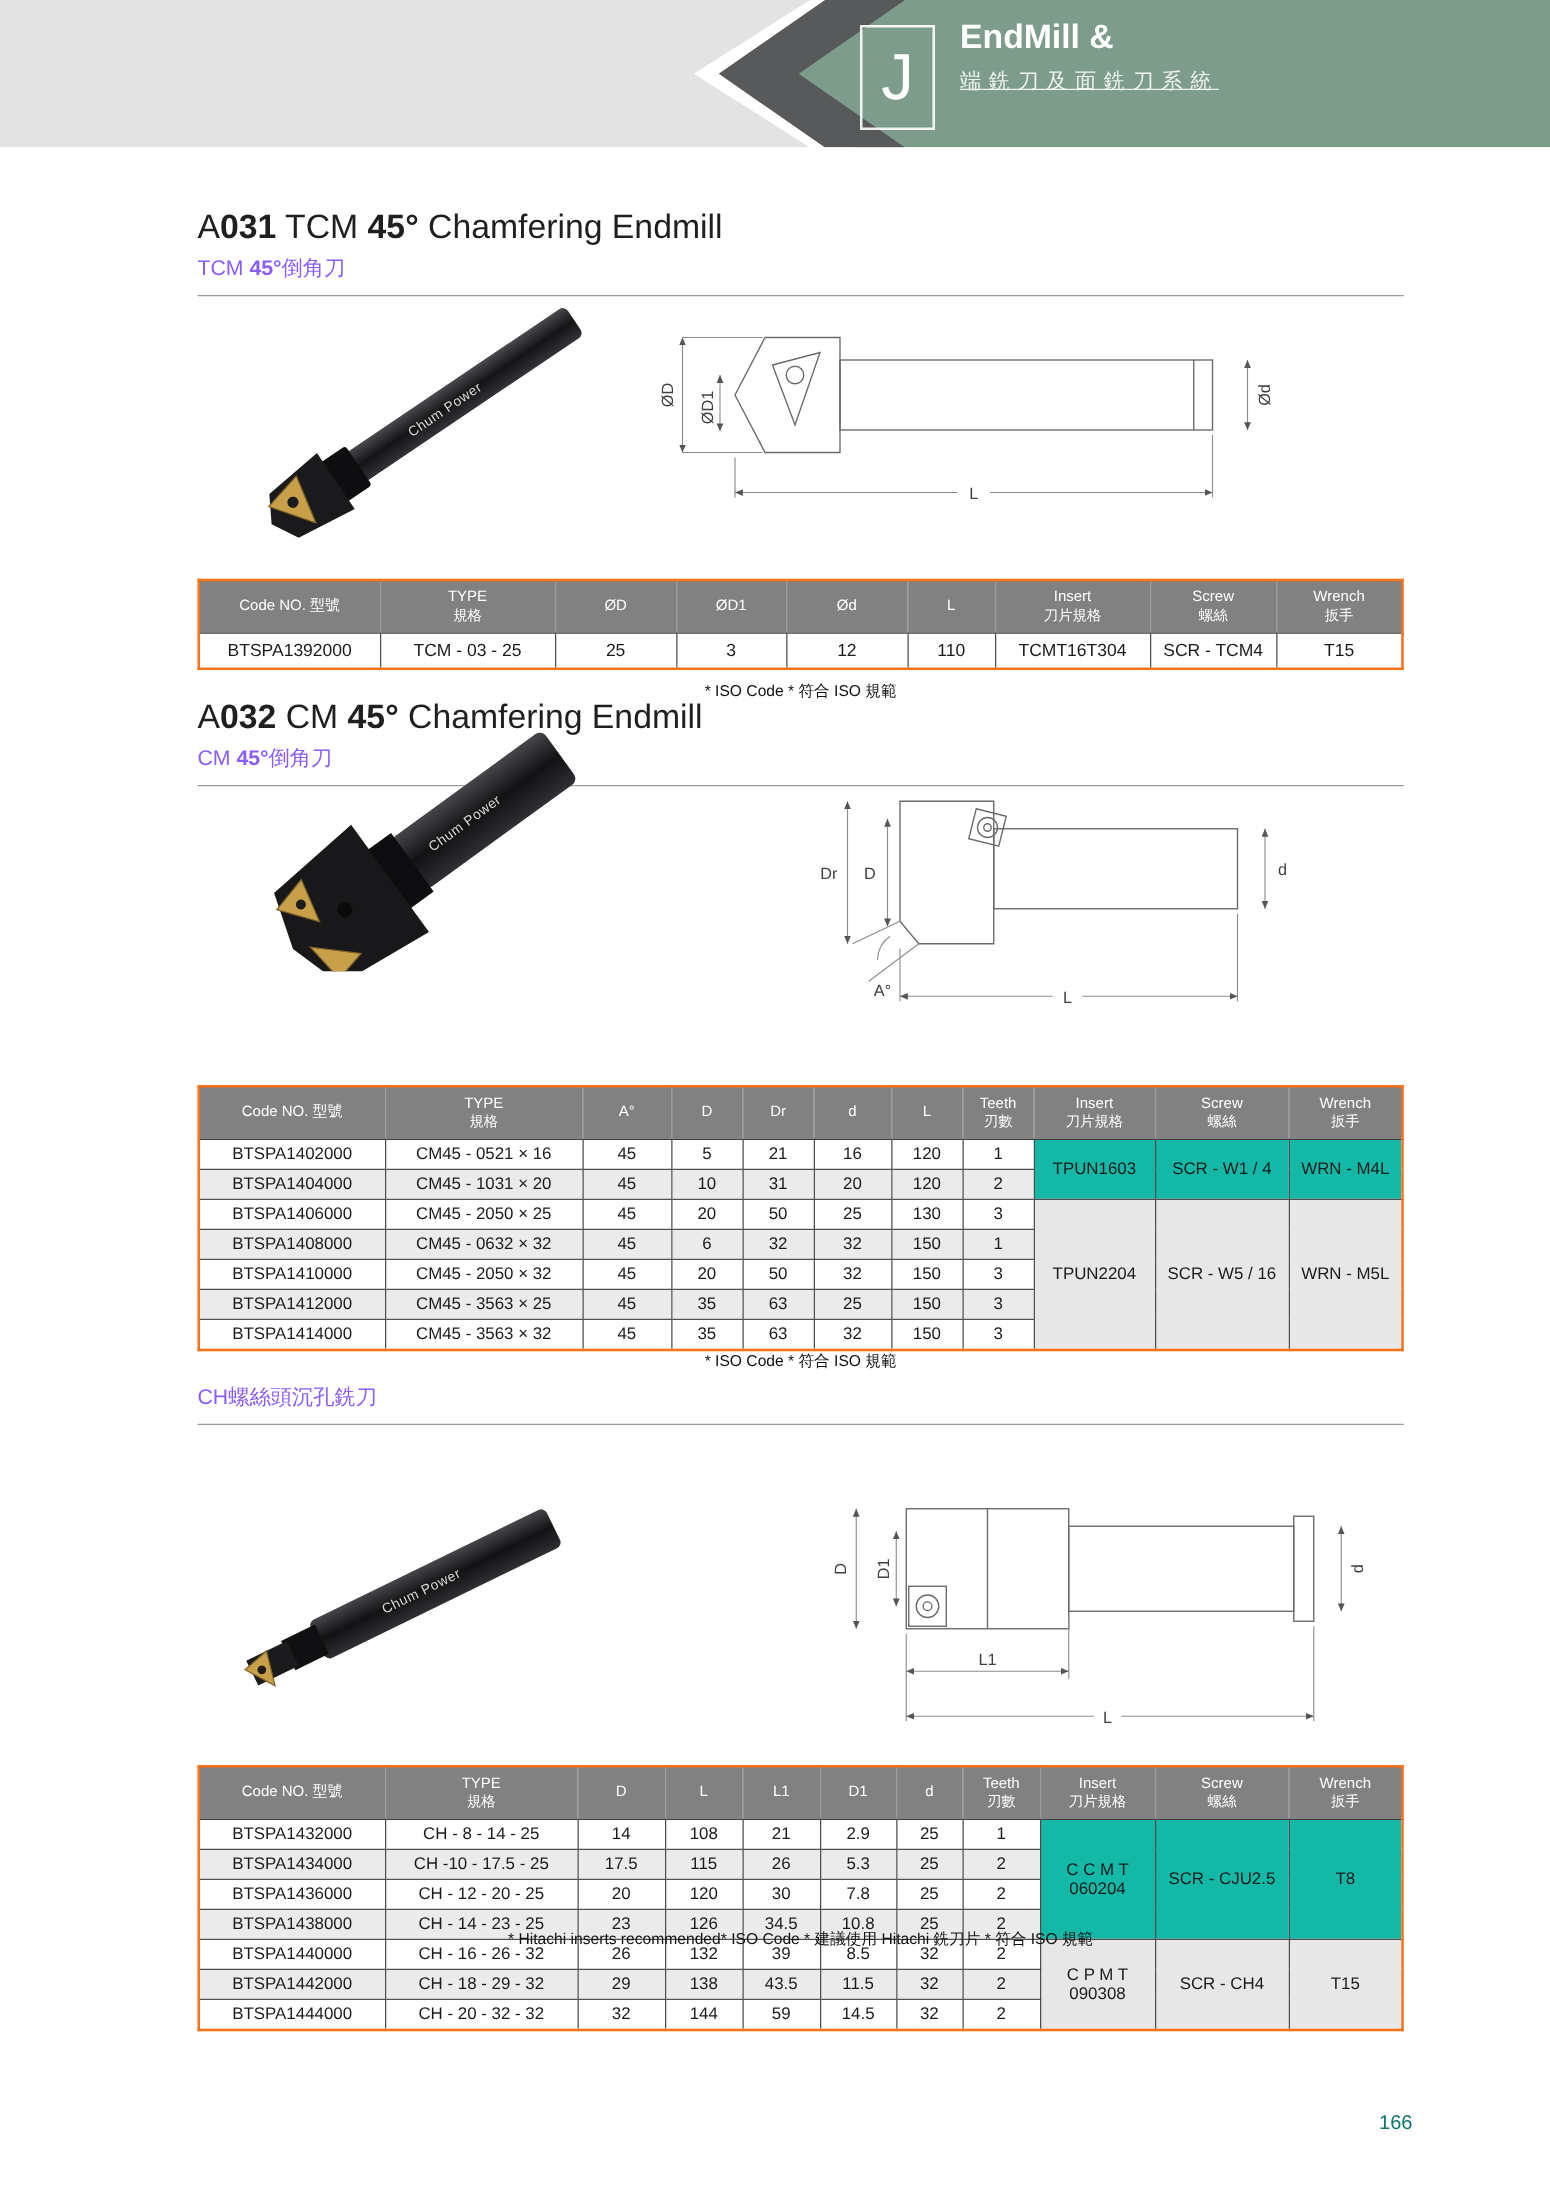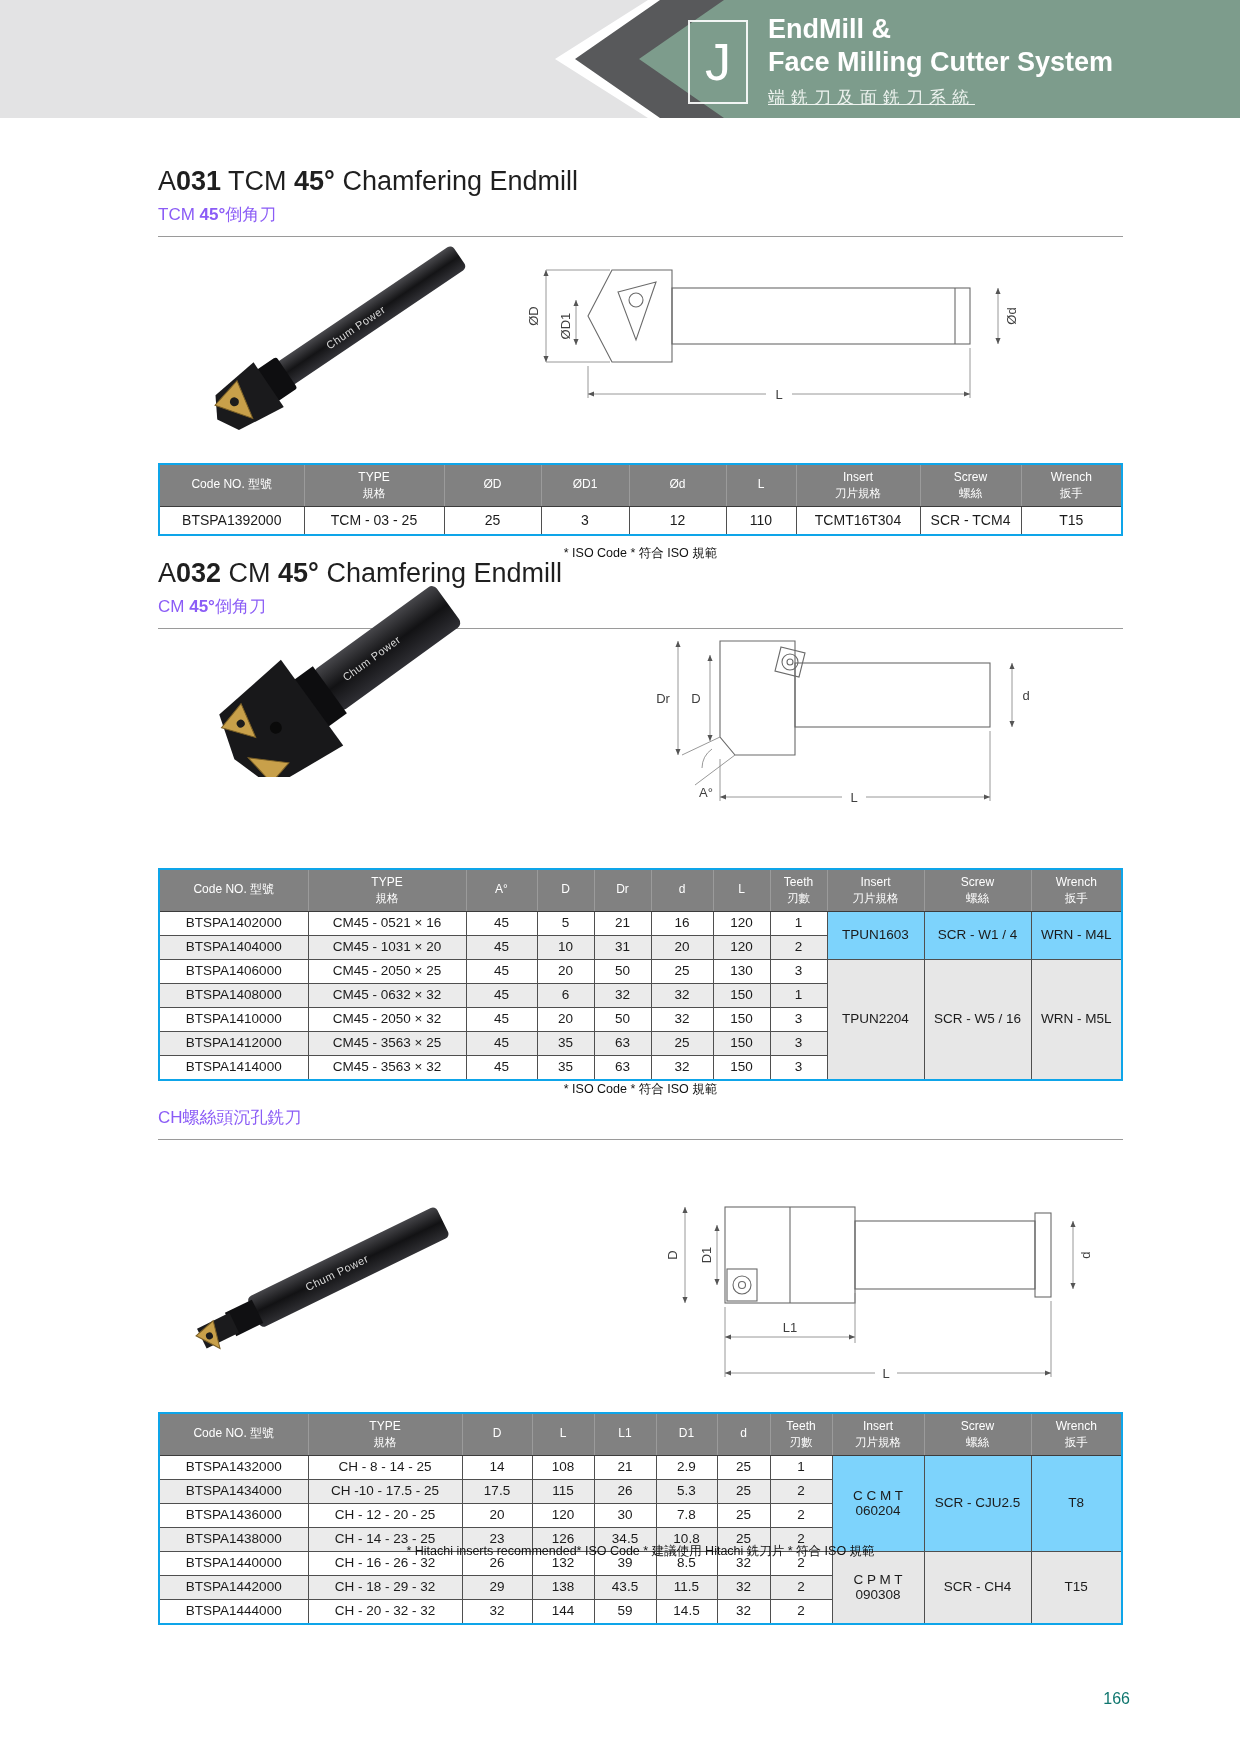--- a/index.html
+++ b/index.html
@@ -27,29 +27,29 @@
   
   .section{position:absolute;left:158px;width:965px;}
   .sec-title{margin:0;font-size:27px;font-weight:normal;color:#1f1f1f;line-height:31px;}
   .sec-title b{font-weight:bold;}
   .sec-sub{font-size:17px;margin-top:6px;color:#8b5cf6;}
   .sec-sub b{font-weight:bold;}
   .rule{border-top:1px solid #9a9a9a;margin-top:10px;width:965px;height:0;}
 
   
   .tbl-host{position:absolute;left:158px;}
-  .spec-table{border-collapse:collapse;table-layout:fixed;border:2px solid #0ea5e9;}
+  .spec-table{border-collapse:collapse;table-layout:fixed;border:2px solid #f97316;}
   .spec-table th{background:var(--table-header-bg);color:#fff;font-weight:normal;font-size:12px;
     border:1px solid #9b9b9b;border-bottom:1px solid #3c3c3c;padding:5px 2px;line-height:1.3;text-align:center;}
   .spec-table th .zh{font-size:11.5px;}
   .spec-table td{border:1px solid #4f4f4f;text-align:center;font-size:13.5px;color:#1b1b1b;
     padding:3px 2px;height:17px;line-height:1.15;background:#fff;overflow:hidden;white-space:nowrap;}
   .spec-table tr.stripe td:not(.merged){background:var(--row-stripe);}
   .tall-rows td{height:21px;font-size:14px;}
-  td.merged{background:#7dd3fc;vertical-align:middle;}
+  td.merged{background:#14b8a6;vertical-align:middle;}
   td.merged.shaded{background:var(--merged-shade);}
   .tbl-note{position:absolute;left:158px;width:965px;text-align:center;font-size:12.5px;color:#111;}
 
   
   .fig{position:absolute;}
   .diag text{font-size:13px;fill:#3f3f3f;font-family:"Liberation Sans",sans-serif;}
   .diag .ln{stroke:#6a6a6a;stroke-width:1.1;fill:none;}
   .diag .dim{stroke:#8c8c8c;stroke-width:.9;fill:none;}
   .photo .brand{font-size:11px;fill:#d8d8d8;letter-spacing:.5px;font-family:"Liberation Sans",sans-serif;}
 
@@ -62,21 +62,20 @@
 
   <div class="banner">
     <div class="bn-gray"></div>
     <div class="bn-green"></div>
     <div class="bn-dark"></div>
     <div class="j-box">
         <span>J</span>
       </div>
     <div class="bn-text">
       <div class="bn-line">EndMill &amp;</div>
-      <div class="bn-line">Face Milling Cutter System</div>
       <div class="bn-zh">端銑刀及面銑刀系統</div>
     </div>
   </div>
 
   <div class="section" style="top:166px">
     <h2 class="sec-title"><span>A</span><b>031</b><span> TCM </span><b>45°</b><span> Chamfering Endmill</span></h2>
     <div class="sec-sub"><span>TCM </span><b>45°</b><span>倒角刀</span></div>
     <div class="rule"></div>
   </div>
 

